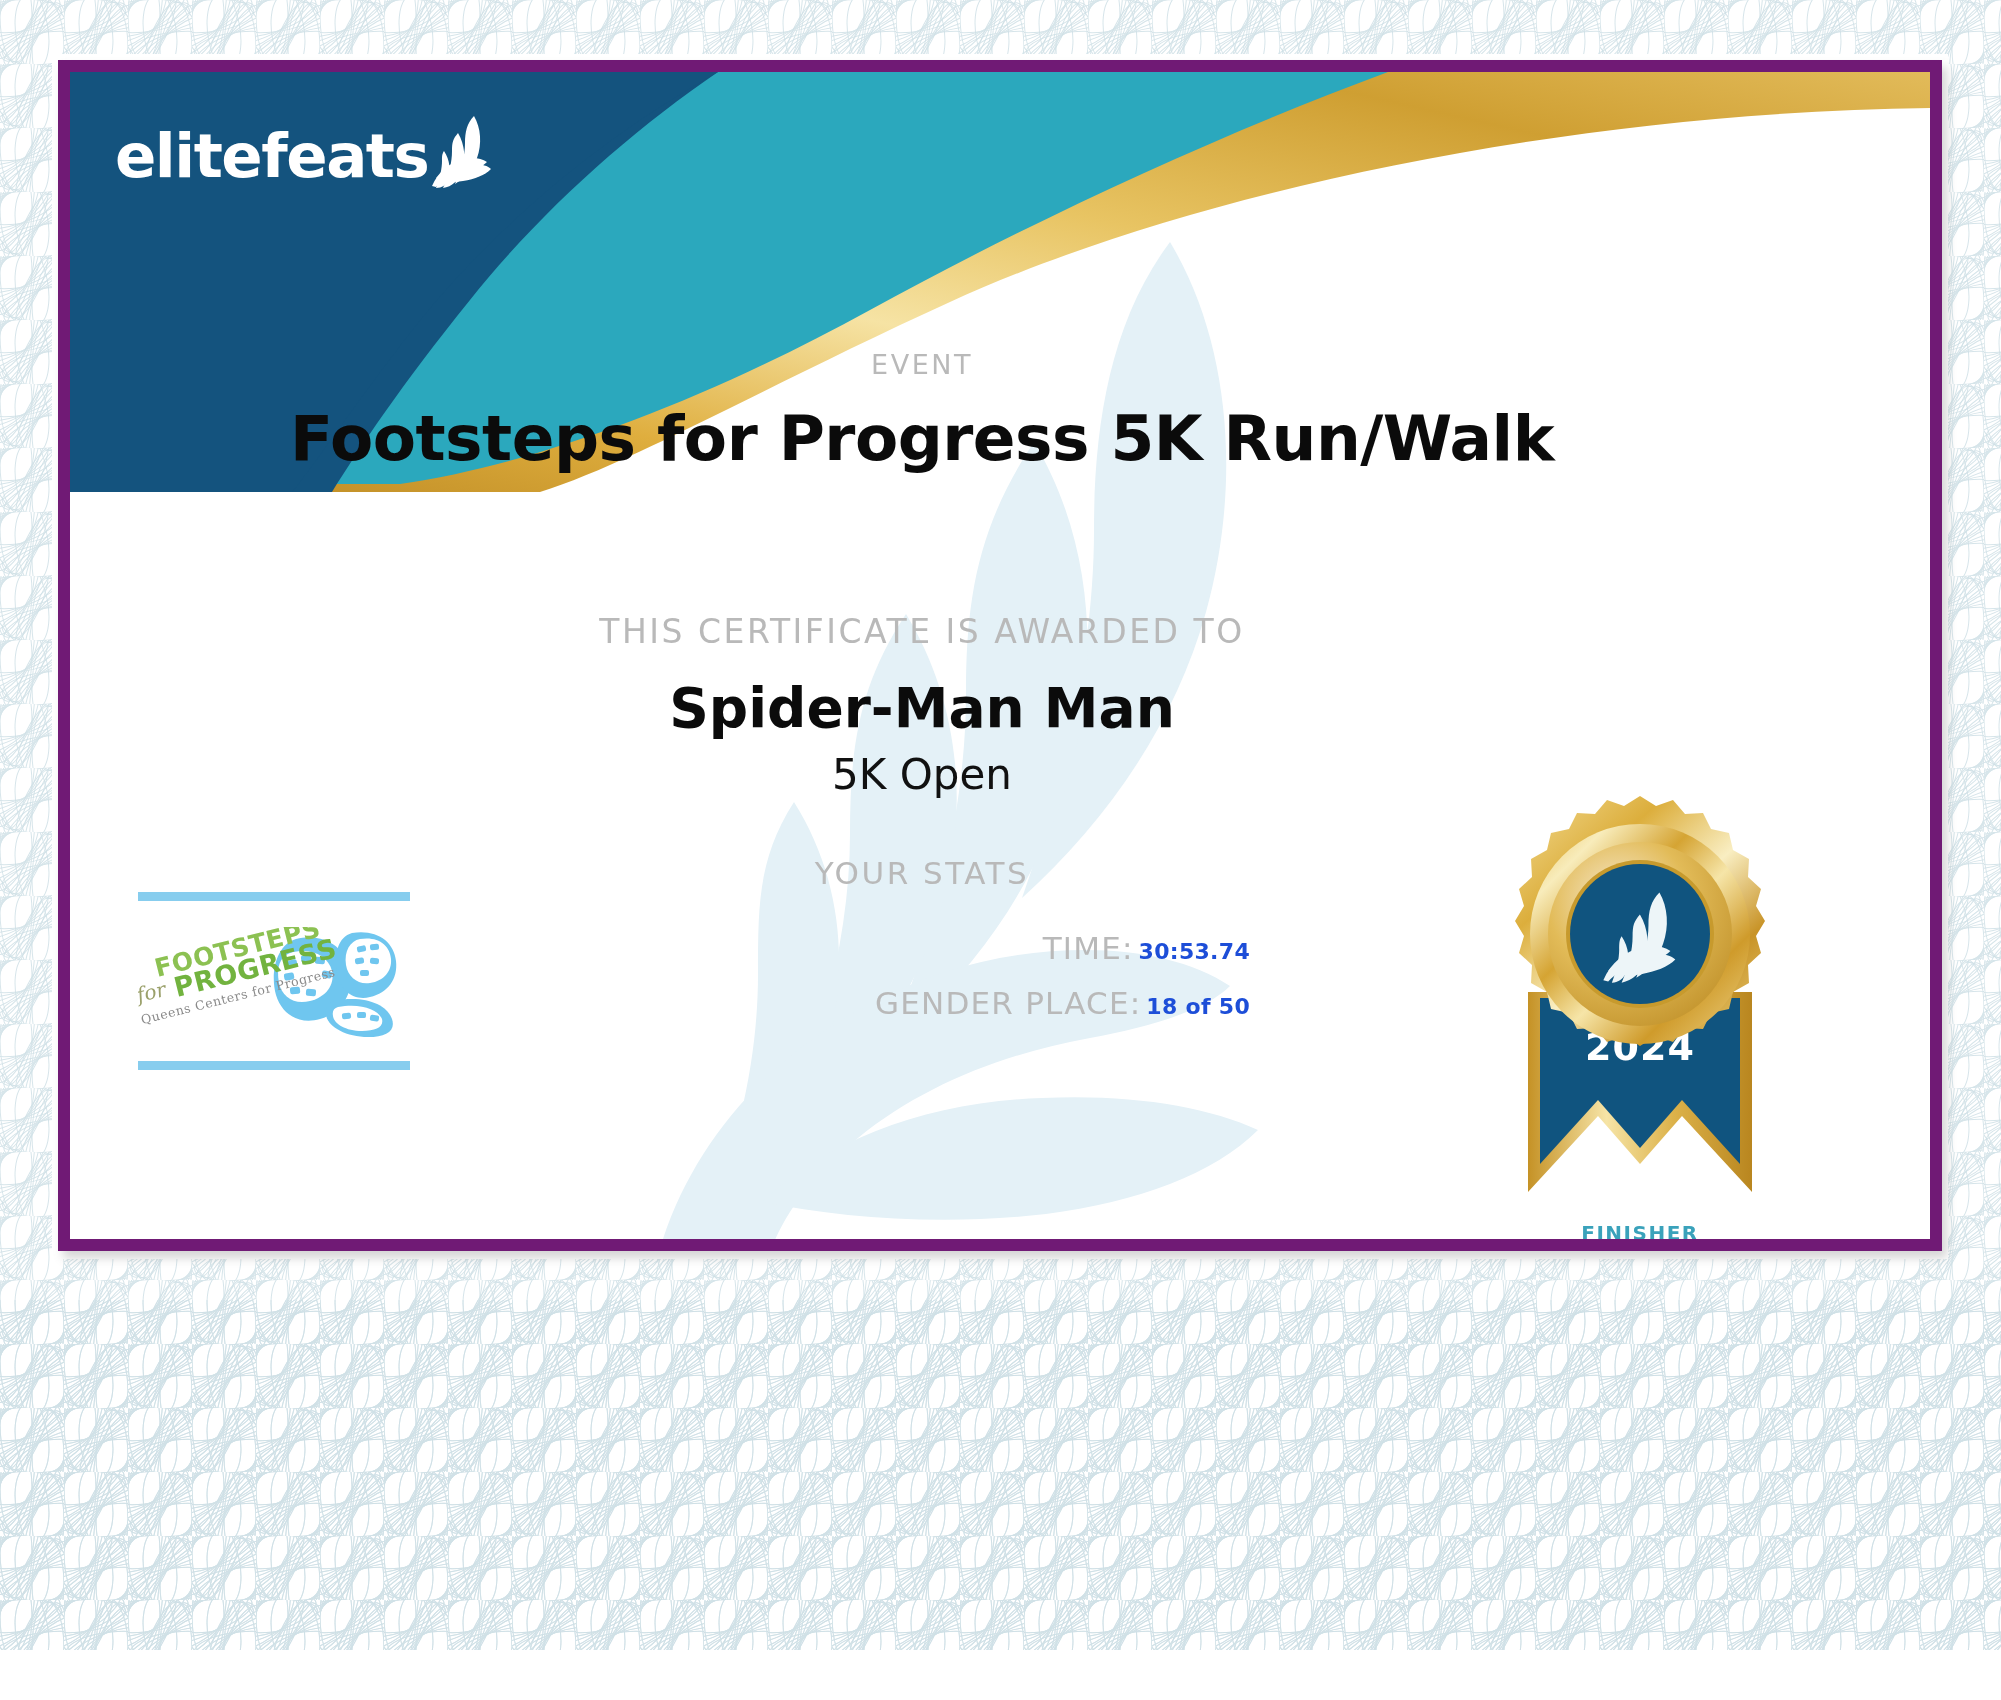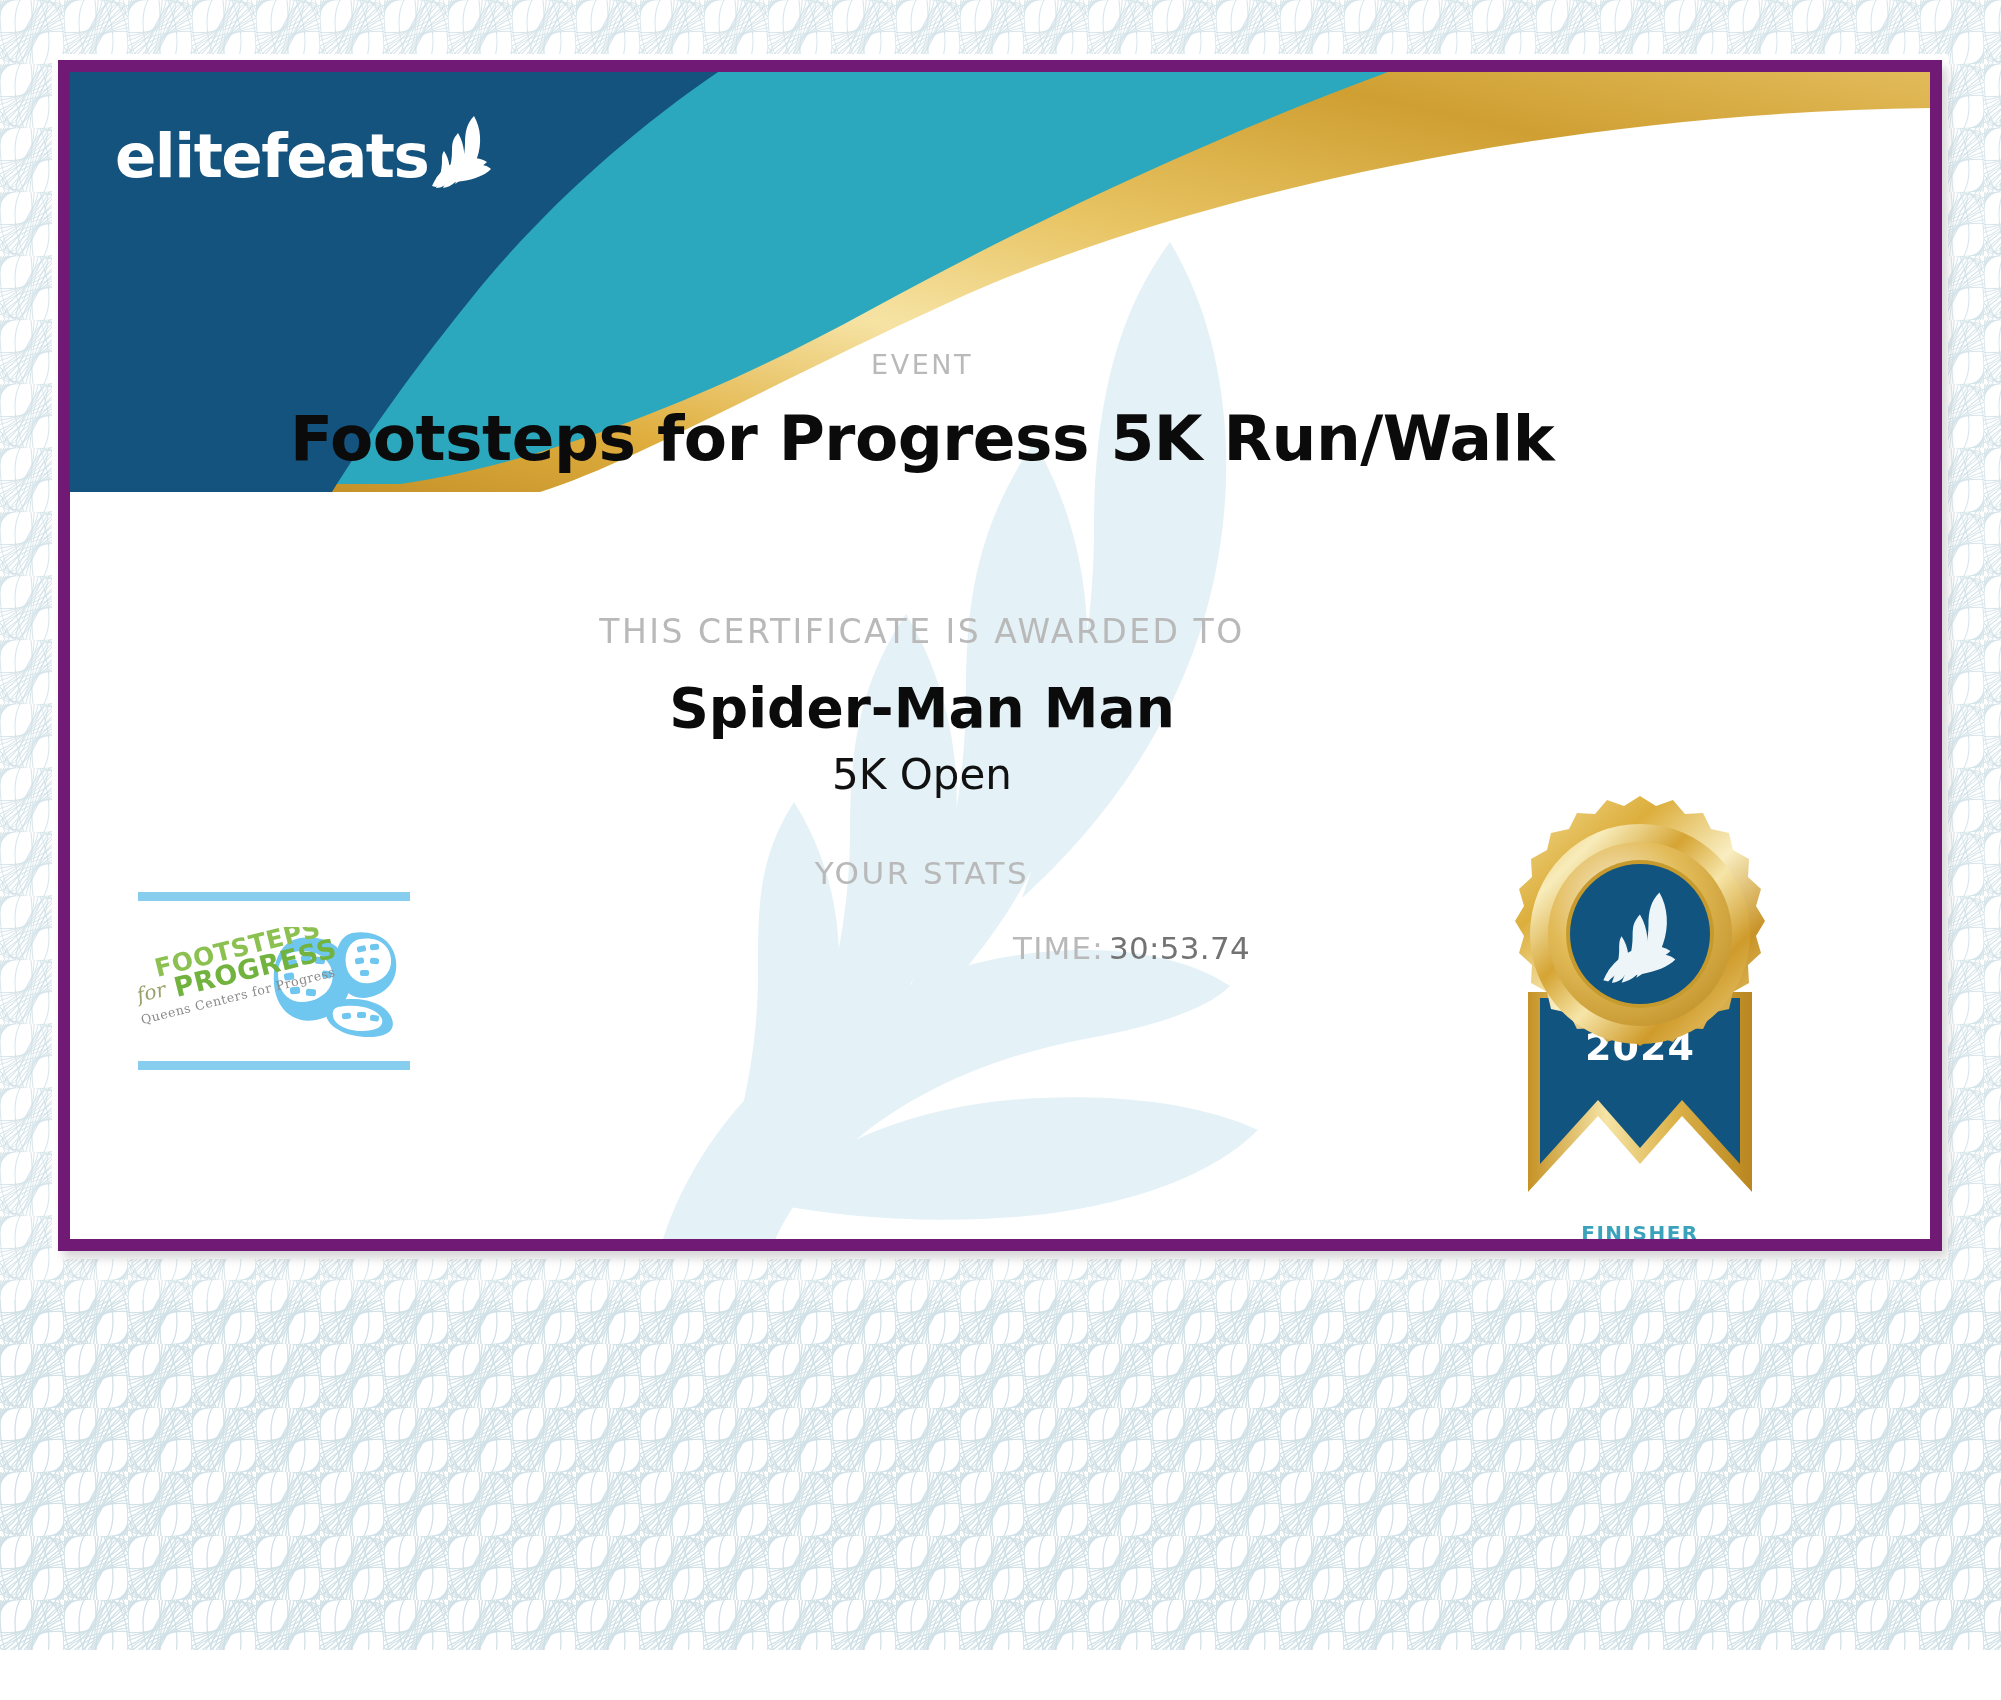--- a/index.html
+++ b/index.html
@@ -181,24 +181,24 @@
     line-height: 1.05;
   }
   .stat-key {
     color: #b9b9b9;
     font-family: "DejaVu Sans", sans-serif;
     font-size: 31px;
     letter-spacing: 1.2px;
     font-weight: 400;
   }
   .stat-val {
-    color: #737373;
-    font-family: "DejaVu Sans", sans-serif;
-    font-size: 31px;
-    font-weight: 400;
+    color: #1d4ed8;
+    font-family: "DejaVu Sans", sans-serif;
+    font-size: 22px;
+    font-weight: 700;
     letter-spacing: 0.3px;
     margin-left: 5px;
   }
 
   
   .partner-block {
     position: absolute;
     left: 68px;
     top: 820px;
     width: 272px;
@@ -342,20 +342,23 @@
 
         <div class="recipient-name">Spider-Man Man</div>
 
         <div class="recipient-division">5K Open</div>
 
         <div class="stats-label lbl-faint">YOUR STATS</div>
 
         <div class="stats-list">
           <div class="stat-row">
             <span class="stat-key">TIME:</span><span class="stat-val">30:53.74</span>
+          </div>
+          <div class="stat-row">
+            <span class="stat-key">GENDER PLACE:</span><span class="stat-val">18 of 50</span>
           </div>
         </div>
       </div>
 
       <div class="partner-block">
         <div class="partner-rule"></div>
         <div class="partner-logo">
           <svg width="272" height="110" viewBox="0 0 272 110">
 
             <g fill="#6fc6ef">

